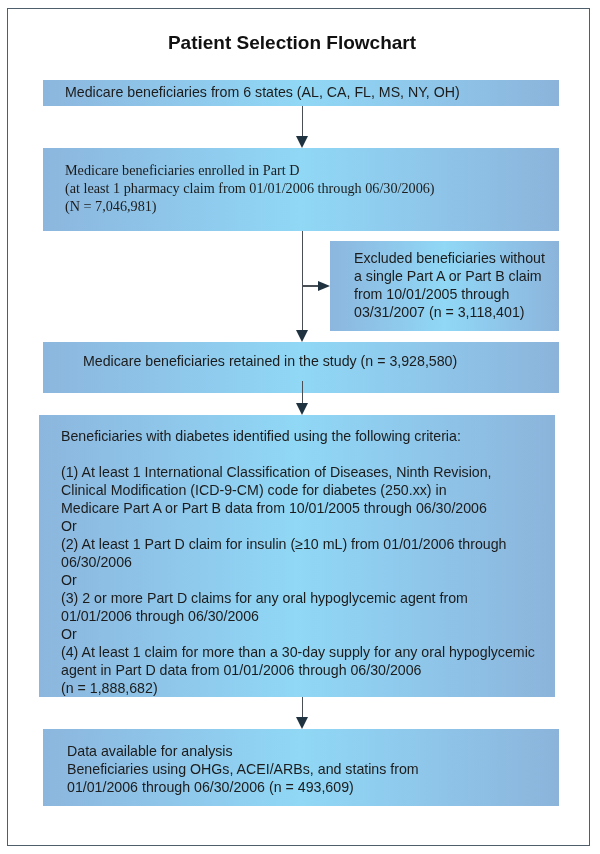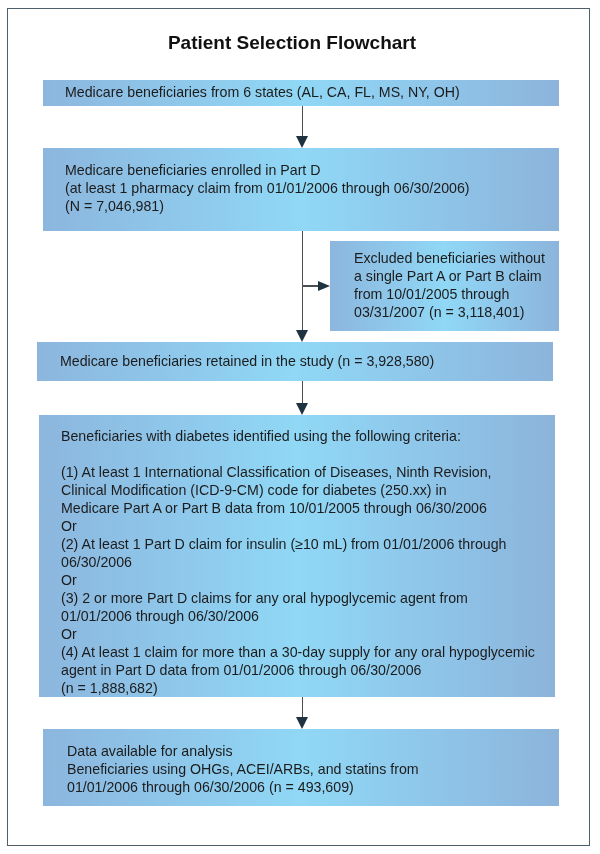--- a/index.html
+++ b/index.html
@@ -6,23 +6,23 @@
   body { width: 600px; height: 854px; position: relative; overflow: hidden;
          font-family: "Liberation Sans", sans-serif; color: #1a1a1a; }
   .frame { position: absolute; left: 7px; top: 8px; width: 583px; height: 838px;
            border: 1.5px solid #4e5f6b; box-sizing: border-box; background: #fff; }
   .title { position: absolute; left: 0; top: 32px; width: 584px; text-align: center;
            font-weight: bold; font-size: 19px; color: #111; }
   .box { position: absolute; box-sizing: border-box;
          background: linear-gradient(90deg, #8cb6dd 0%, #8fcdef 35%, #90d8f5 50%, #8fcdef 65%, #8cb4db 100%);
          font-size: 14.2px; line-height: 18px; color: #1c1c1c; }
   .b1 { left: 43px; top: 80px; width: 516px; height: 26px; padding: 3px 10px 0 22px; }
-  .b2 { left: 43px; top: 148px; width: 516px; height: 83px; padding: 13px 0 0 22px; }
+  .b2 { left: 43px; top: 148px; width: 516px; height: 83px; padding: 13px 0 0 22px; font-family: Liberation Serif, serif; }
   .bx { left: 330px; top: 241px; width: 229px; height: 90px; padding: 8px 0 0 24px; }
-  .b3 { left: 37px; top: 342px; width: 516px; height: 39px; padding: 10px 0 0 23px; }
+  .b3 { left: 43px; top: 342px; width: 516px; height: 51px; padding: 10px 0 0 40px; }
   .b4 { left: 39px; top: 415px; width: 516px; height: 282px; padding: 12px 0 0 22px; }
   .b5 { left: 43px; top: 729px; width: 516px; height: 77px; padding: 13px 0 0 24px; }
   .vline { position: absolute; width: 1.5px; background: #4a4f55; }
   .hline { position: absolute; height: 1.5px; background: #4a4f55; }
   .arrow-down { position: absolute; width: 0; height: 0;
                 border-left: 6px solid transparent; border-right: 6px solid transparent;
                 border-top: 12px solid #1f3240; }
   .arrow-right { position: absolute; width: 0; height: 0;
                  border-top: 5px solid transparent; border-bottom: 5px solid transparent;
                  border-left: 12px solid #1f3240; }

